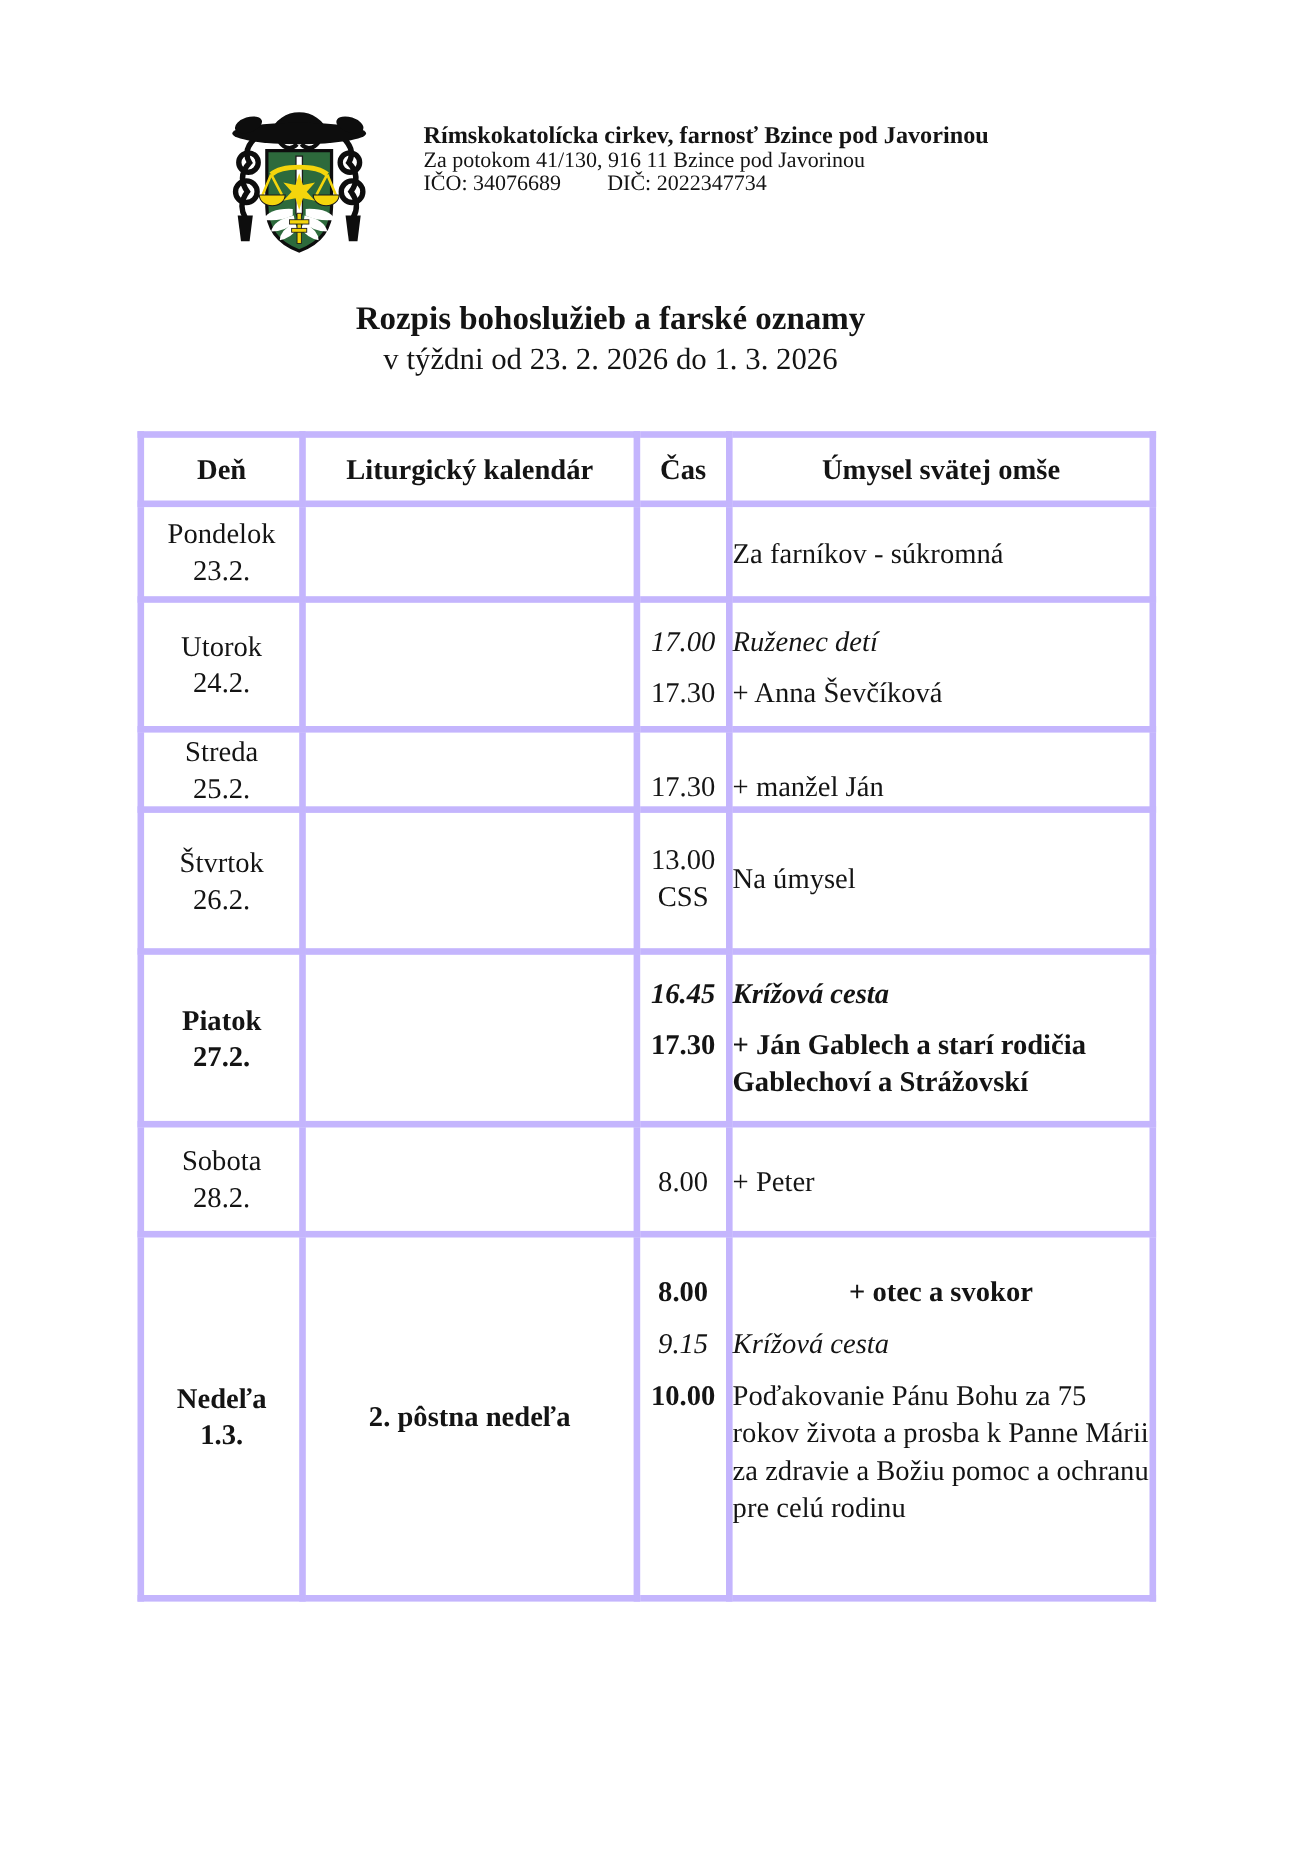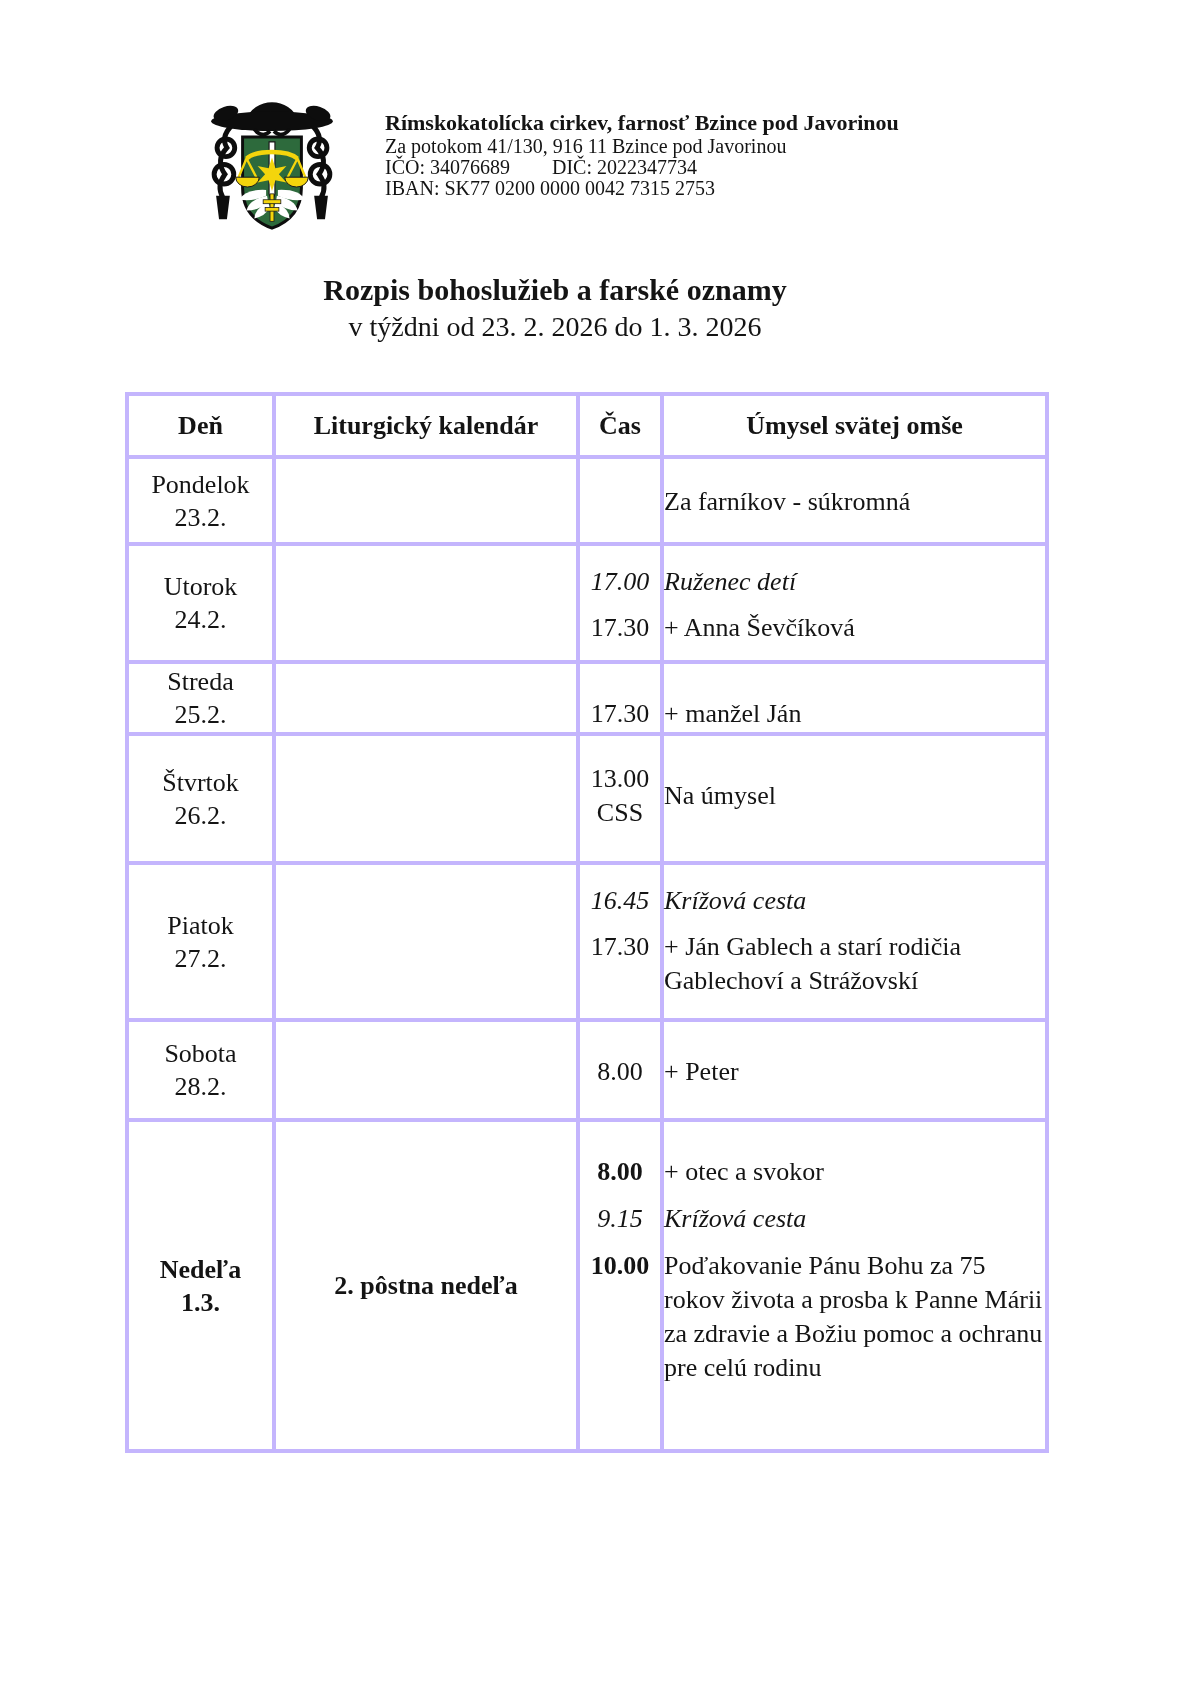--- a/index.html
+++ b/index.html
@@ -19,25 +19,25 @@
   .title-block{position:absolute;top:272px;left:0;width:1110px;text-align:center;}
   .doc-title{font-size:30px;font-weight:bold;line-height:36px;}
   .doc-subtitle{font-size:28px;line-height:34px;margin-top:2px;}
   
   table.schedule{
     position:absolute;left:125px;top:392px;width:920px;
     border-collapse:collapse;table-layout:fixed;
     font-size:26px;
   }
   table.schedule{border-bottom:2px solid #8b8b8b;}
-  .schedule th,.schedule td{border:4px solid #c4b5fd;padding:0;}
+  .schedule th,.schedule td{border:6px solid #c4b5fd;padding:0;}
   .schedule th{font-weight:bold;text-align:center;vertical-align:middle;font-size:26px;}
   .head-row{height:63px;}
   .r0{height:87px;} .r1{height:118px;} .r2{height:72px;} .r3{height:129px;}
-  .r4{height:157px;} .r5{height:100px;} .r6{height:331px;}
+  .r4{height:157px;font-weight:bold;} .r5{height:100px;} .r6{height:331px;}
   .c-day{text-align:center;vertical-align:middle;line-height:33px;}
   .c-lit{text-align:center;vertical-align:middle;}
   .c-time{text-align:center;vertical-align:top;}
   .c-int{text-align:left;vertical-align:top;padding-left:12px;padding-right:8px;}
   .entry{line-height:34px;min-height:34px;}
   .entry + .entry{margin-top:12px;}
   .r6 .entry + .entry{margin-top:13px;}
   .r0 .c-int{padding-top:26px;}
   .r1 .c-time,.r1 .c-int{padding-top:19px;}
   .r2 .c-time,.r2 .c-int{padding-top:33px;}
@@ -105,21 +105,20 @@
     <rect x="78" y="110" width="4" height="28"></rect>
     <rect x="71" y="116" width="18" height="4"></rect>
     <rect x="73" y="124" width="14" height="3.6"></rect>
   </g>
 </svg>
 
 <div class="org-block">
   <div class="org-name">Rímskokatolícka cirkev, farnosť Bzince pod Javorinou</div>
   <div class="org-line">Za potokom 41/130, 916 11 Bzince pod Javorinou</div>
   <div class="org-line"><span>IČO: 34076689</span><span class="gap-lg">DIČ: 2022347734</span></div>
-  <div class="org-line">IBAN: SK77 0200 0000 0042 7315 2753</div>
 </div>
 
 <div class="title-block">
   <div class="doc-title">Rozpis bohoslužieb a farské oznamy</div>
   <div class="doc-subtitle">v týždni od 23. 2. 2026 do 1. 3. 2026</div>
 </div>
 
 <table class="schedule">
   <colgroup>
     <col style="width:147px">
@@ -231,19 +230,19 @@
       <div>Nedeľa</div>
       <div>1.3.</div>
     </td>
     <td class="c-lit">2. pôstna nedeľa</td>
     <td class="c-time">
       <div class="entry bd">8.00</div>
       <div class="entry it">9.15</div>
       <div class="entry bd">10.00</div>
     </td>
     <td class="c-int">
-      <div class="entry" style="font-weight:normal;">+ otec a svokor</div>
+      <div class="entry" style="font-weight:bold;text-align:center;">+ otec a svokor</div>
       <div class="entry it" style="font-weight:normal;">Krížová cesta</div>
       <div class="entry" style="font-weight:normal;">Poďakovanie Pánu Bohu za 75 rokov života a prosba k Panne Márii za zdravie a Božiu pomoc a ochranu pre celú rodinu</div>
     </td>
   </tr>
 </tbody>
   </table>
 
 </body></html>

